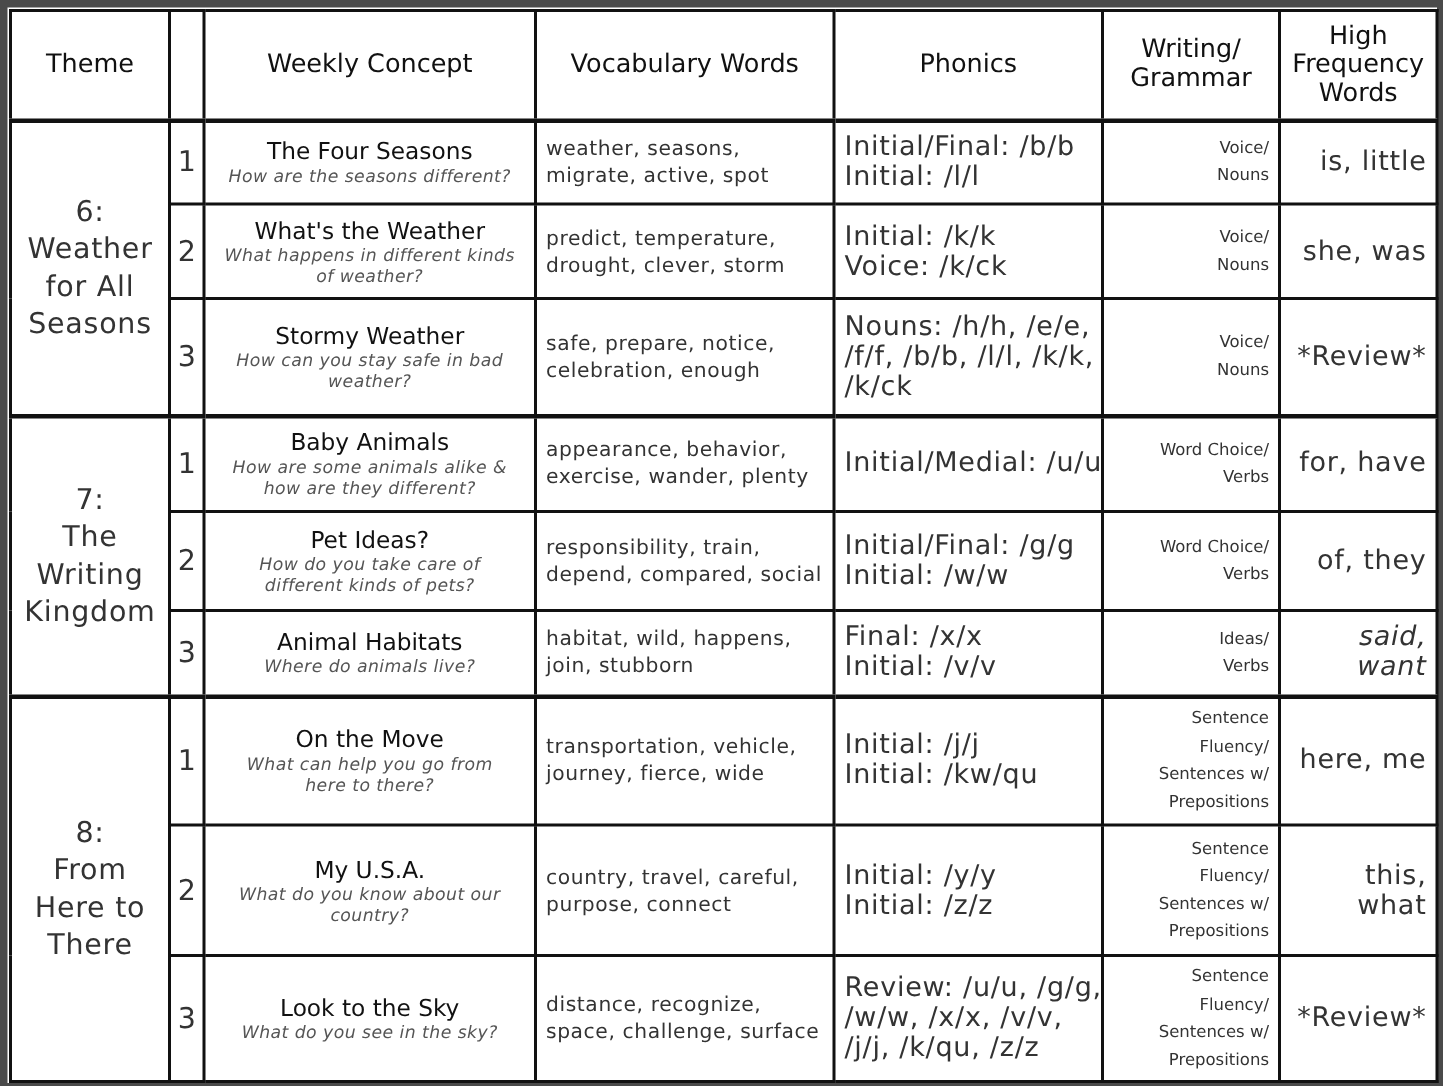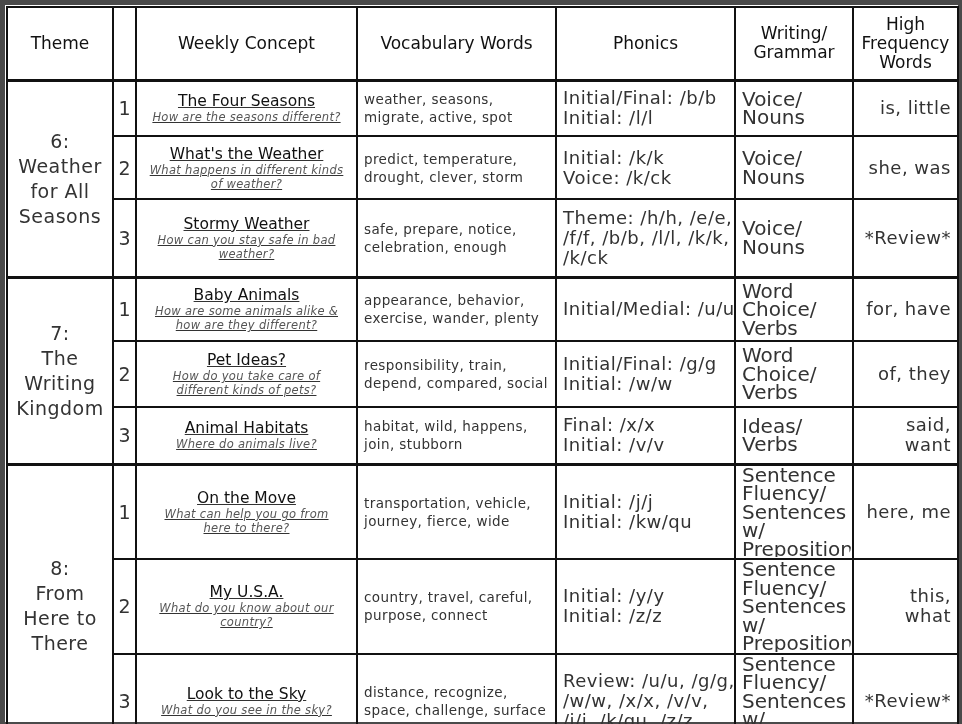--- a/index.html
+++ b/index.html
@@ -42,32 +42,32 @@
   .theme-cell {
     text-align: center;
     font-size: 19px;
     line-height: 25px;
     color: #444;
     letter-spacing: 0.5px;
   }
   .week-cell {
     text-align: center; font-size: 19px; color: #444; padding: 0 !important;
   }
-  .concept-cell { text-align: center; padding: 2px 12px !important; text-decoration: underline; }
+  .concept-cell { text-align: center; padding: 2px 12px !important; }
   .concept-title {
     display: block; font-size: 15.5px; line-height: 18px; color: #111;
   }
   .concept-q {
     display: block; font-size: 11.5px; line-height: 14px; font-style: italic; color: #555;
     letter-spacing: 0.3px;
   }
   .vocab-cell { font-size: 13.5px; line-height: 18px; color: #444; letter-spacing: 0.4px; }
   .phonics-cell { font-size: 18px; line-height: 20px; color: #444; letter-spacing: 0.5px; }
   .phonics-cell .line { display: block; white-space: nowrap; }
-  .writing-cell { text-align: left; font-size: 20px; line-height: 18.5px; color: #444; border-radius: 12px; }
+  .writing-cell { text-align: right; font-size: 11px; line-height: 18.5px; color: #444; border-radius: 12px; }
   .hfw-cell { text-align: right; font-size: 18px; line-height: 20px; color: #444; letter-spacing: 0.5px; }
   .line { display: block; }
 </style>
 </head>
 <body>
 
 <div class="page">
 <table class="scope">
   <colgroup>
     <col style="width:106px">
@@ -139,21 +139,21 @@
       <td class="hfw-cell">she, was</td>
     </tr>
     <tr style="height:78px">
       <td class="week-cell">3</td>
       <td class="concept-cell">
         <span class="concept-title">Stormy Weather</span>
         <span class="concept-q">How can you stay safe in bad weather?</span>
       </td>
       <td class="vocab-cell">safe, prepare, notice, celebration, enough</td>
       <td class="phonics-cell">
-        <span class="line">Theme:  /h/h, /e/e,</span>
+        <span class="line">Nouns:  /h/h, /e/e,</span>
         <span class="line">/f/f, /b/b, /l/l, /k/k,</span>
         <span class="line">/k/ck</span>
       </td>
       <td class="writing-cell">
         <span class="line">Voice/</span>
         <span class="line">Nouns</span>
       </td>
       <td class="hfw-cell">*Review*</td>
     </tr>
 
@@ -205,21 +205,21 @@
       <td class="vocab-cell">habitat, wild, happens, join, stubborn</td>
       <td class="phonics-cell">
         <span class="line">Final:  /x/x</span>
         <span class="line">Initial:  /v/v</span>
       </td>
       <td class="writing-cell">
         <span class="line">Ideas/</span>
         <span class="line">Verbs</span>
       </td>
       <td class="hfw-cell">
-        <span style="display:inline-block;width:50px;">said, want</span>
+        <span style="display:inline-block;width:50px;font-style:italic;">said, want</span>
       </td>
     </tr>
 
     <tr class="unit-start" style="height:86px">
       <td rowspan="3" class="theme-cell">
         <span class="line">8:</span>
         <span class="line">From</span>
         <span class="line">Here to</span>
         <span class="line">There</span>
       </td>

